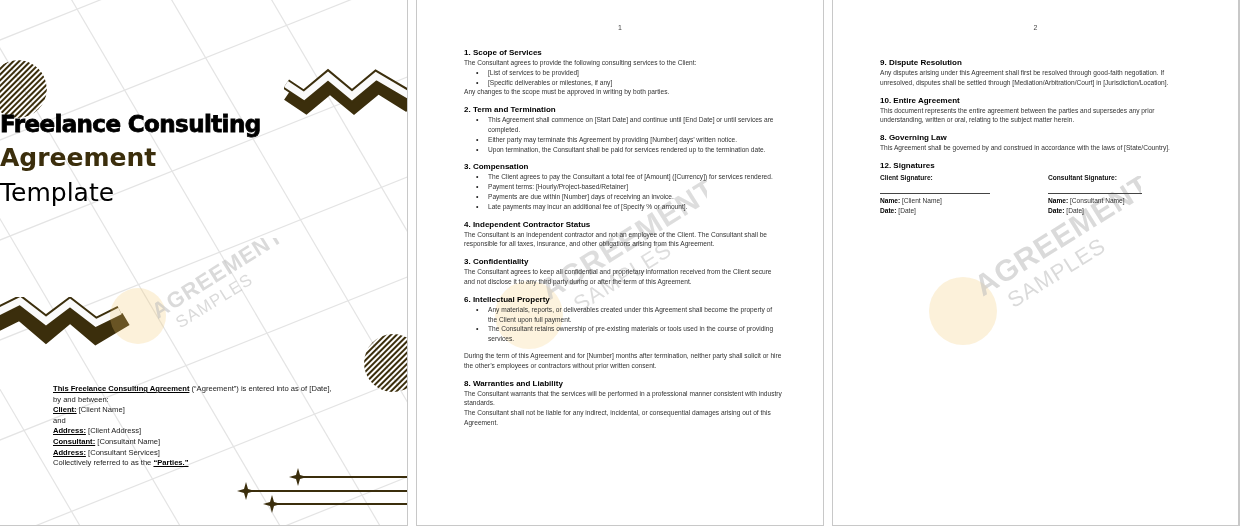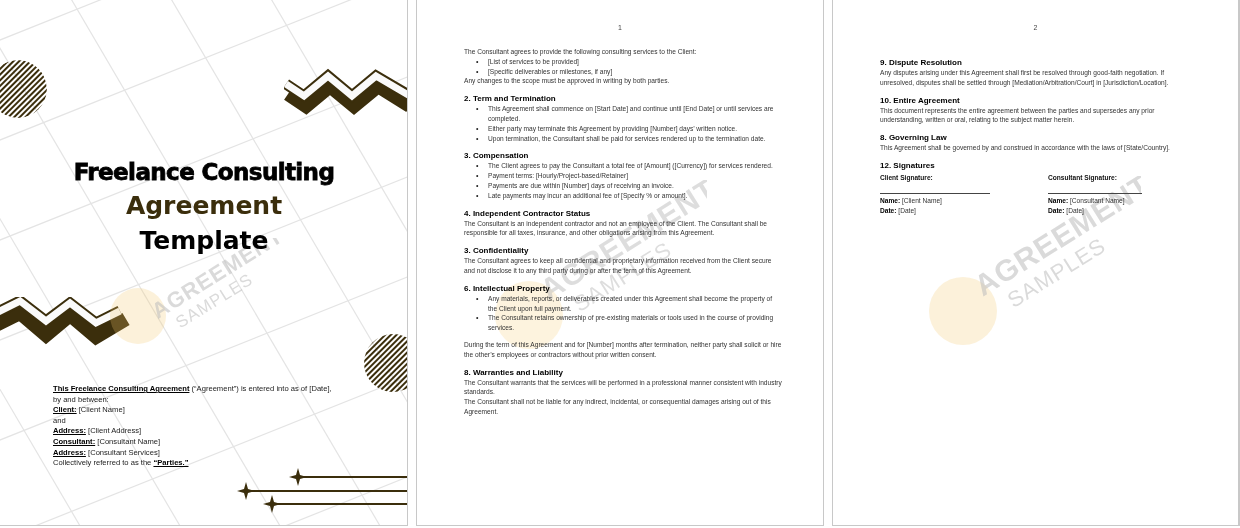--- a/index.html
+++ b/index.html
@@ -12,24 +12,24 @@
     position: absolute; top: 0; height: 526px; background: #fff;
     border: 1px solid #c8c8c8; overflow: hidden; box-sizing: border-box;
   }
   #page-cover { left: 0; width: 408px; border-left: none; border-top: none; }
   #page-one { left: 416px; width: 408px; border-top: none; }
   #page-two { left: 832px; width: 408px; border-top: none; border-right: 2px solid #c8c8c8; }
 
   .grid-bg { position: absolute; inset: 0; z-index: 0; }
   .deco { position: absolute; z-index: 1; }
 
-  .title-block { position: absolute; left: 0; width: 408px; top: 108px; text-align: center; z-index: 3; margin-top: 48px; }
+  .title-block { position: absolute; left: 0; width: 408px; top: 108px; z-index: 3; }
   .title-line1 { font-family: "DejaVu Sans", sans-serif; font-weight: 900; font-size: 23px; letter-spacing: -0.6px; color: #000; line-height: 32px; -webkit-text-stroke: 0.8px #000; }
   .title-line2 { font-family: "DejaVu Sans", sans-serif; font-weight: bold; font-size: 25px; color: #3b2e0c; line-height: 36px; }
-  .title-line3 { font-family: "DejaVu Sans", sans-serif; font-weight: bold; font-size: 25px; color: #000; line-height: 34px; }
+  .title-line3 { font-family: "DejaVu Sans", sans-serif; font-weight: normal; font-size: 25px; color: #000; line-height: 34px; }
 
   .intro { position: absolute; left: 53px; top: 384px; width: 280px; font-size: 7.6px; line-height: 10.6px; color: #222; z-index: 3; }
   .intro b { color: #000; text-decoration: underline; }
 
   .watermark { position: absolute; z-index: 2; pointer-events: none; }
 
   .doc { position: absolute; left: 47px; right: 40px; z-index: 3; font-size: 6.6px; line-height: 9.8px; color: #333; }
   .page-num { position: absolute; top: 24px; left: 0; right: 0; text-align: center; font-size: 7px; color: #444; z-index: 3; }
   .sec-title { font-weight: bold; font-size: 8px; color: #000; margin: 0; line-height: 11px; }
   .sec { margin-bottom: 7px; }
@@ -148,20 +148,21 @@
       <circle cx="42" cy="135" r="34" fill="#f5c76a" opacity="0.22"></circle>
       <g transform="rotate(-32 110 85)" font-family="Liberation Sans, sans-serif" fill="#bdbdbd" opacity="0.5">
         <text x="50" y="90" font-size="30" font-weight="bold" letter-spacing="1">AGREEMENT</text>
         <text x="70" y="116" font-size="22" letter-spacing="1">SAMPLES</text>
       </g>
     </svg>
   </div>
 
   <div class="doc" style="top:47px">
     <div class="sec">
+      <div class="sec-title">1. Scope of Services</div>
       <p>The Consultant agrees to provide the following consulting services to the Client:</p>
       <ul>
         <li>[List of services to be provided]</li>
         <li>[Specific deliverables or milestones, if any]</li>
       </ul>
       <p>Any changes to the scope must be approved in writing by both parties.</p>
     </div>
     <div class="sec">
       <div class="sec-title">2. Term and Termination</div>
       <ul>

